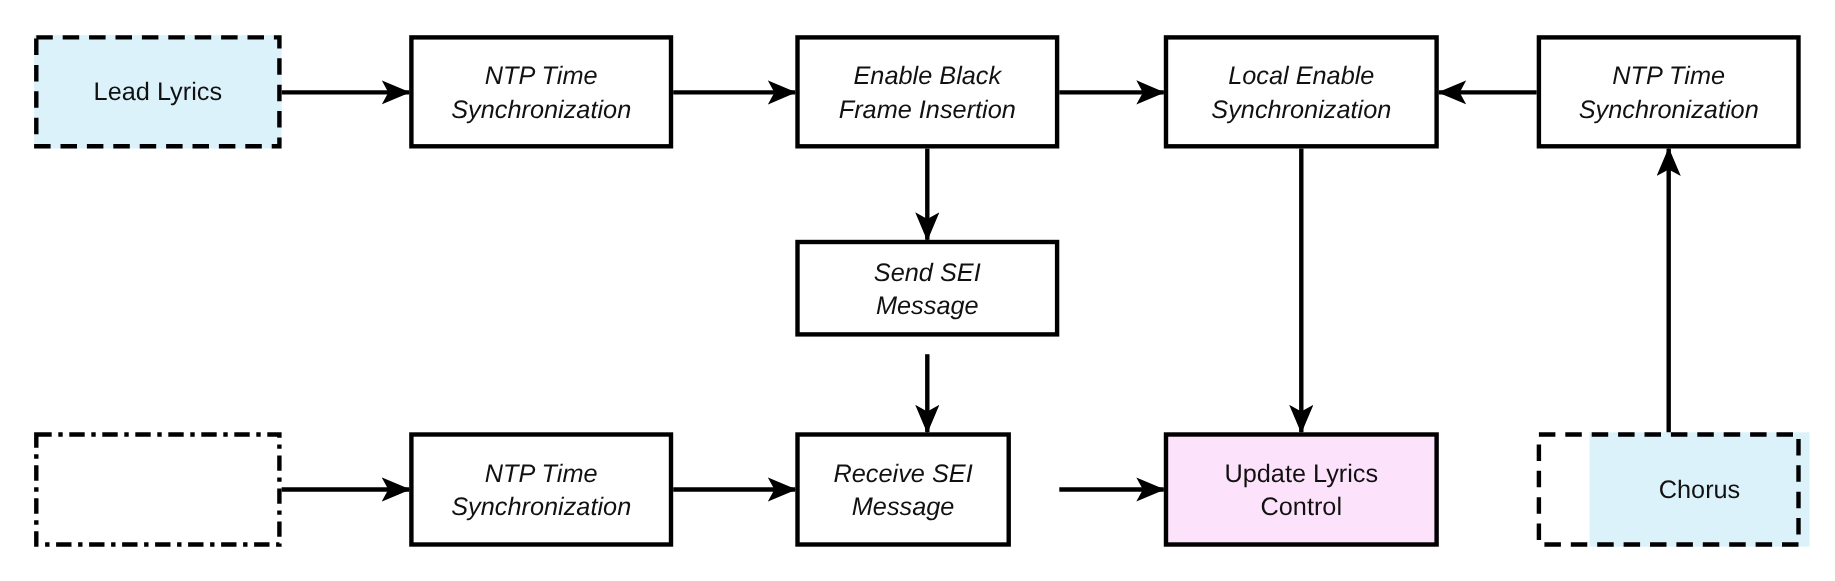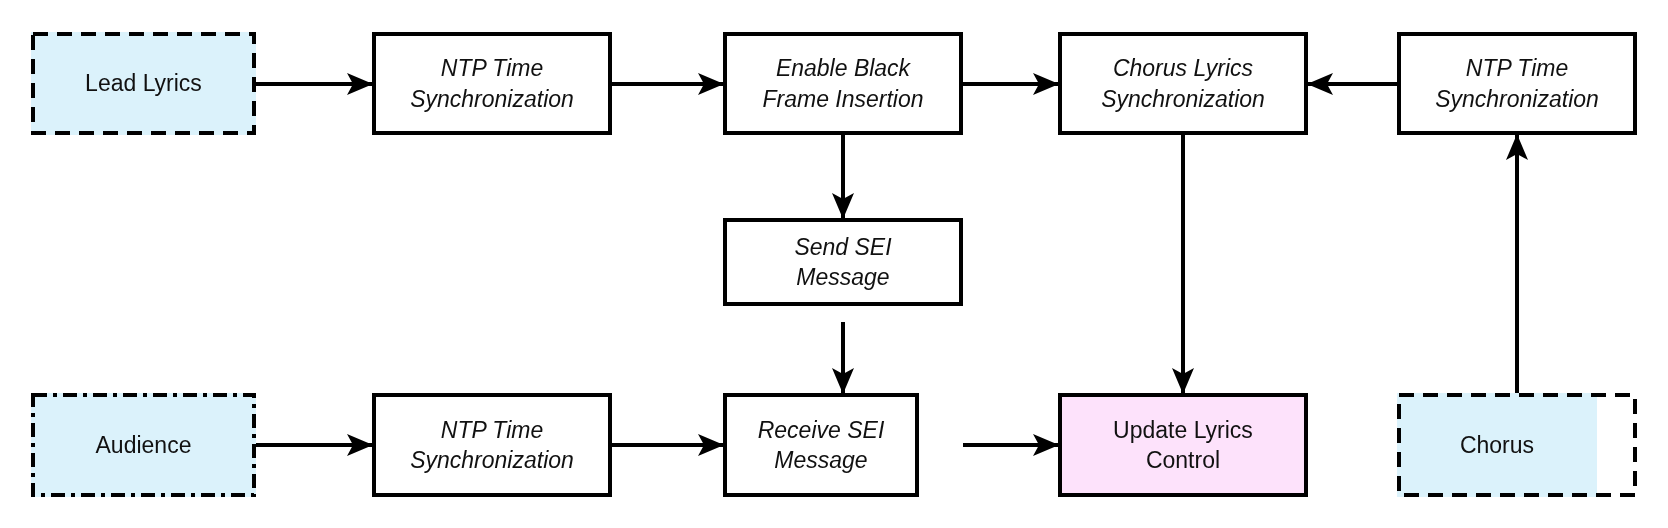--- a/index.html
+++ b/index.html
@@ -51,54 +51,51 @@
     <span class="label">NTP Time
 Synchronization</span>
   </div>
 
   <div class="node process" style="left:723px;top:32px;width:240px;height:103px">
     <span class="label">Enable Black
 Frame Insertion</span>
   </div>
 
   <div class="node process" style="left:1058px;top:32px;width:250px;height:103px">
-    <span class="label">Chorus Lyrics
+    <span class="label">Local Enable
 Synchronization</span>
   </div>
 
   <div class="node process" style="left:1397px;top:32px;width:240px;height:103px">
     <span class="label">NTP Time
 Synchronization</span>
   </div>
 
   <div class="node process" style="left:723px;top:218px;width:240px;height:88px">
     <span class="label">Send SEI
 Message</span>
   </div>
 
-  <div class="node actor" style="left:31px;top:393px;width:225px;height:104px">
-    <span class="label">Audience</span>
-  </div>
 
   <div class="node process" style="left:372px;top:393px;width:240px;height:104px">
     <span class="label">NTP Time
 Synchronization</span>
   </div>
 
   <div class="node process" style="left:723px;top:393px;width:196px;height:104px">
     <span class="label">Receive SEI
 Message</span>
   </div>
 
   <div class="node highlight" style="left:1058px;top:393px;width:250px;height:104px">
     <span class="label">Update Lyrics
 Control</span>
   </div>
 
-  <div class="node actor" style="left:1397px;top:393px;width:200px;height:104px">
+  <div class="node actor" style="left:1445px;top:393px;width:200px;height:104px">
     <span class="label">Chorus</span>
   </div>
 
   <svg class="wires" viewBox="0 0 1668 528">
     <defs>
       <marker id="arrowhead" markerUnits="userSpaceOnUse" markerWidth="26" markerHeight="22" viewBox="0 0 26 22" refX="25" refY="11" orient="auto">
         <path class="arrowhead-shape" d="M0,0 L26,11 L0,22 L6,11 Z"></path>
       </marker>
     </defs>
 

